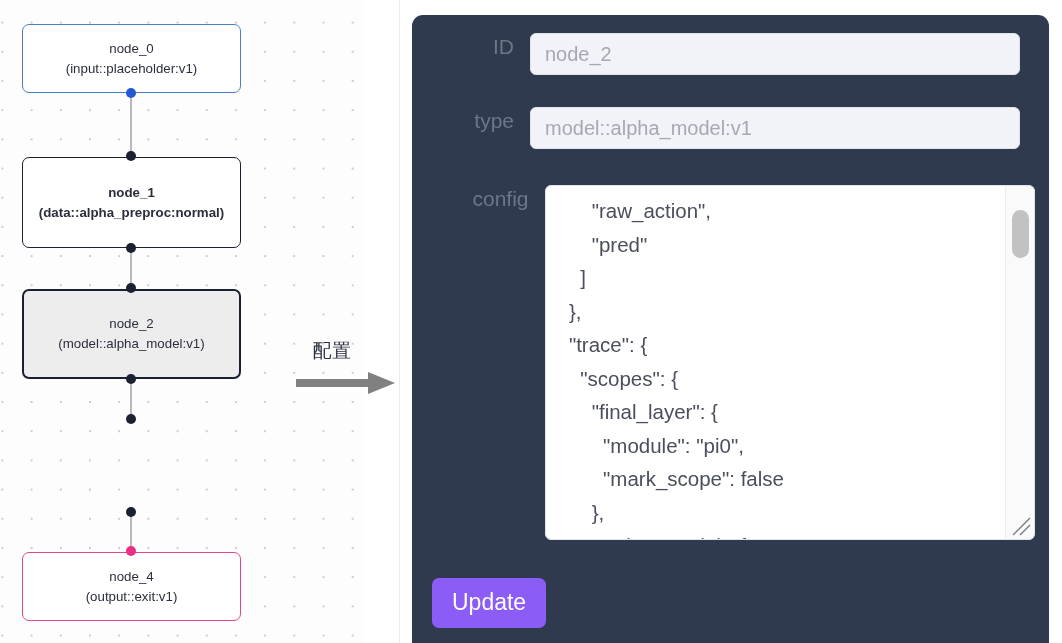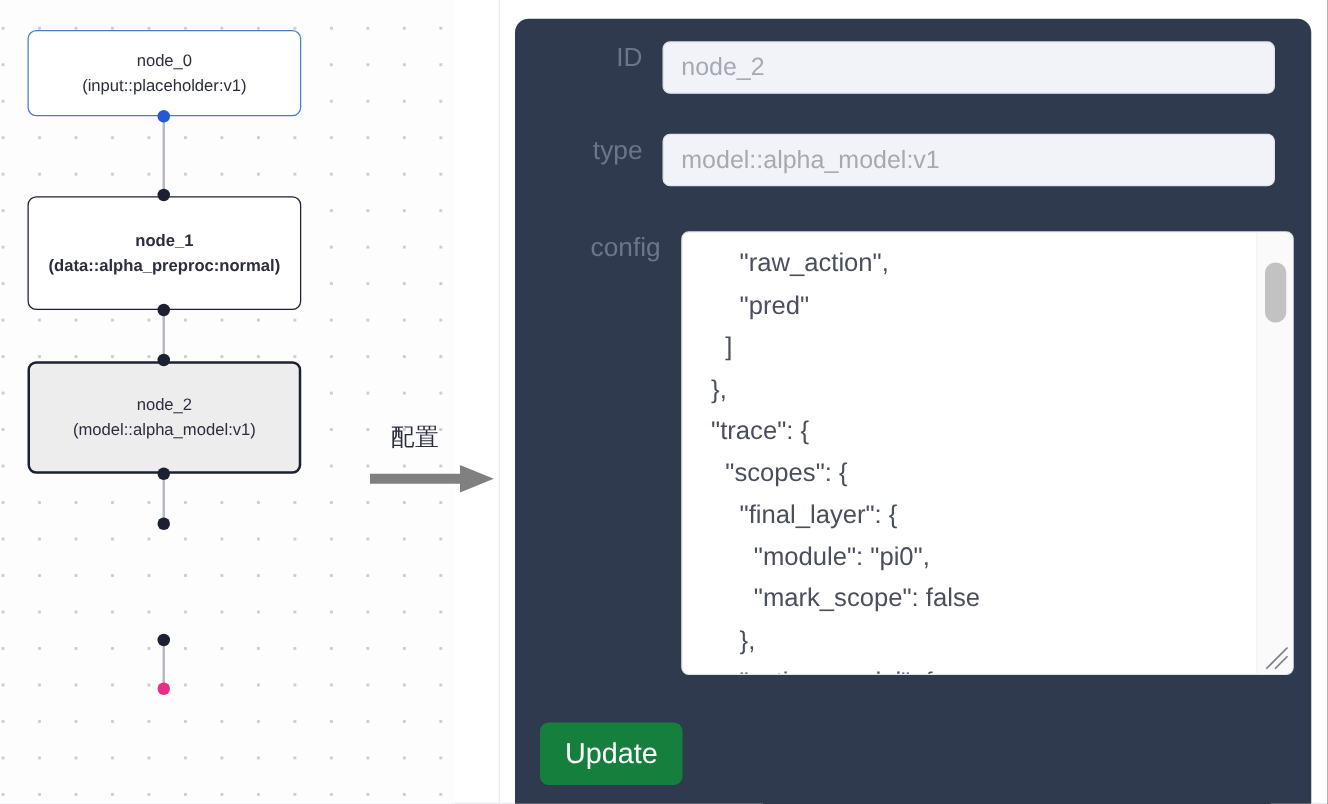--- a/index.html
+++ b/index.html
@@ -212,21 +212,21 @@
     position: absolute;
     right: 2px; bottom: 2px;
     width: 24px; height: 24px;
     background: #fafafa;
   }
   #config-resize-handle svg { display: block; }
 
   #update-button {
     position: absolute;
     left: 20px; top: 563px;
-    background: #15803d;
+    background: #8b5cf6;
     color: #ffffff;
     border: none;
     border-radius: 7px;
     font-size: 23px;
     line-height: 30px;
     font-family: "Liberation Sans", sans-serif;
     padding: 9px 20px 11px 20px;
     cursor: pointer;
   }
 </style>
@@ -255,20 +255,23 @@
 
     <div class="node is-selected" style="left:22px; top:289px; width:219px; height:90px;">
       <span class="node-text">node_2<br>(model::alpha_model:v1)</span>
     </div>
     <div class="handle" style="left:131px; top:288px;"></div>
     <div class="handle" style="left:131px; top:379px;"></div>
 
     <div class="handle" style="left:131px; top:419px;"></div>
     <div class="handle" style="left:131px; top:512px;"></div>
 
+    <div class="node is-output" style="left:22px; top:552px; width:219px; height:69px;">
+      <span class="node-text">node_4<br>(output::exit:v1)</span>
+    </div>
     <div class="handle handle-pink" style="left:131px; top:551px;"></div>
 
   </div>
   <div id="canvas-right-rule"></div>
 
   <div id="annotation">
     <div id="annotation-label">配置</div>
     <div id="annotation-arrow">
       <svg width="100" height="26" viewBox="0 0 100 26" xmlns="http://www.w3.org/2000/svg">
         <path d="M0 9 H72 V2 L99 13 L72 24 V17 H0 Z" fill="#808080"></path>

